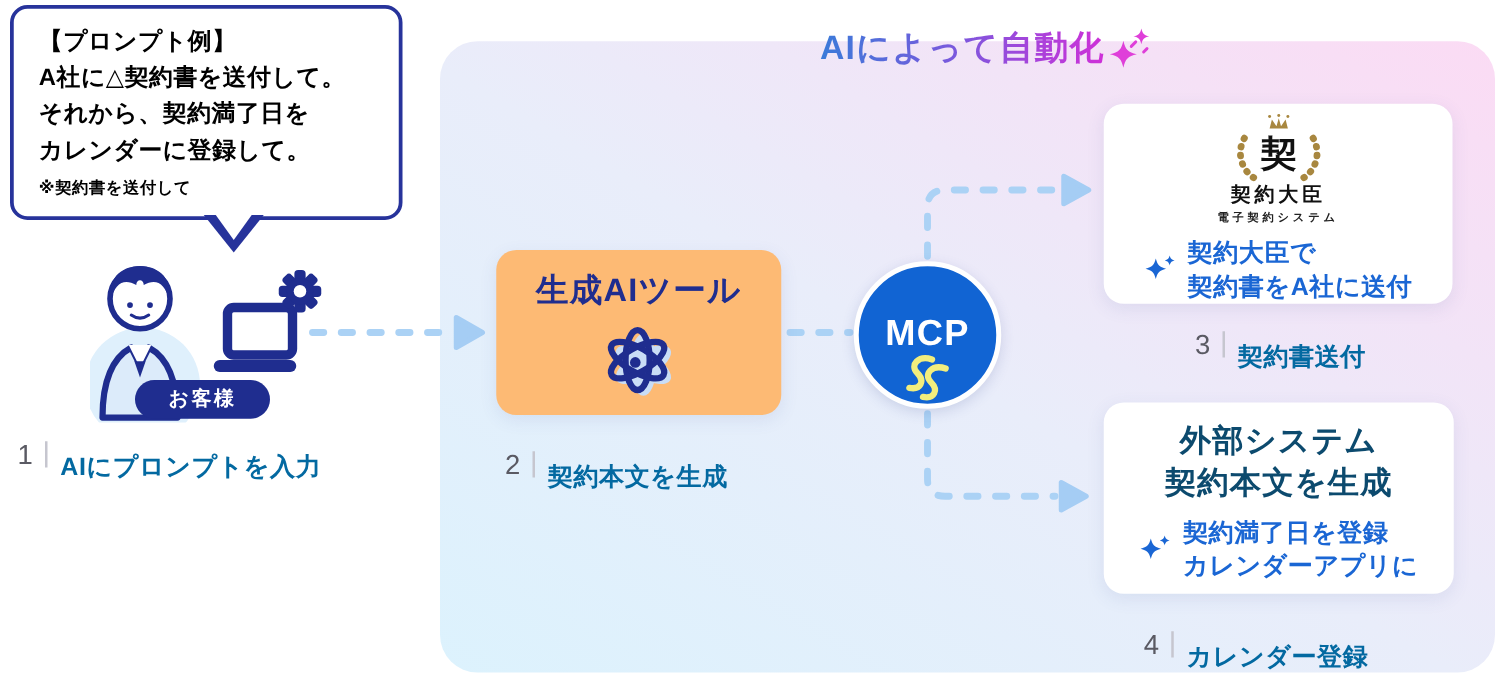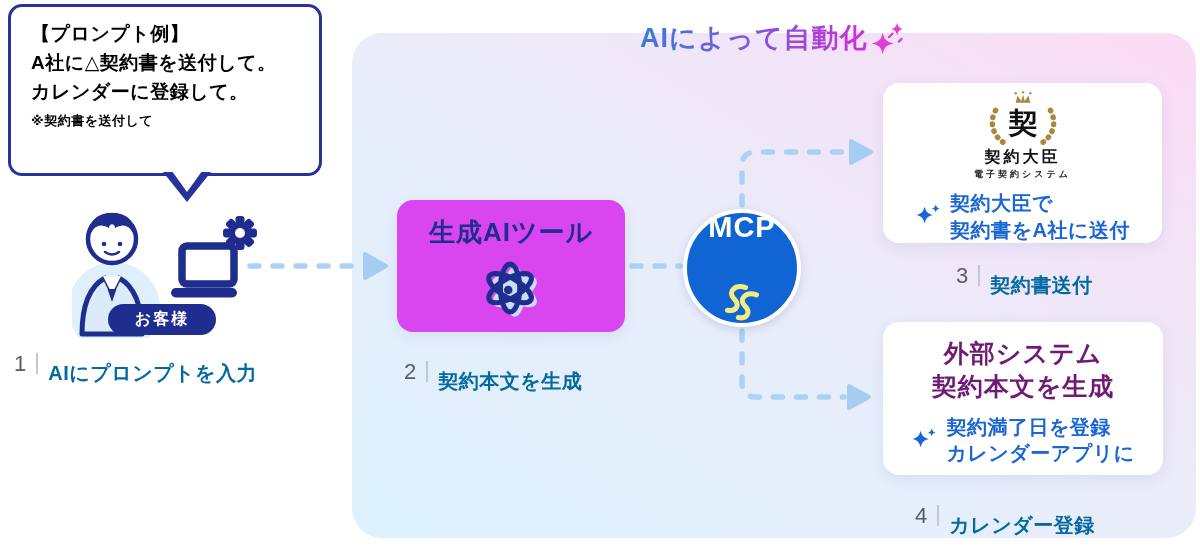--- a/index.html
+++ b/index.html
@@ -42,56 +42,56 @@
   .step { position:absolute; z-index:4; display:flex; align-items:center; gap:10px; white-space:nowrap; }
   .step .num { font-size:22px; color:#5a5a63; }
   .step .sep { width:2px; height:21px; background:#c6c6cf; }
   .step .lbl { font-size:20px; font-weight:700; color:#0369a1; letter-spacing:0.5px;margin-top:20px; }
   .step1 { left:14px;  top:340px; }
   .step2 { left:404px; top:348px; }
   .step3 { left:956px; top:252px; }
   .step4 { left:915px; top:492px; }
 
   
-  .panel-title { position:absolute; left:640px; top:20px; z-index:4; display:flex; align-items:center; gap:3px;justify-content:flex-end; }
+  .panel-title { position:absolute; left:656px; top:20px; z-index:4; display:flex; align-items:center; gap:3px;justify-content:flex-end; }
   .panel-title .grad {
     font-size:27px; font-weight:800; letter-spacing:1px;
     background:linear-gradient(90deg,#3a7bd9 0%,#7b58dd 48%,#cf30d8 100%);
     -webkit-background-clip:text; background-clip:text;
     color:transparent; -webkit-text-fill-color:transparent;
   }
 
   
   .genai {
     position:absolute; left:397px; top:200px; width:228px; height:132px; z-index:4;
-    background:#d946ef; border-radius:16px; box-shadow:0 4px 14px rgba(70,90,160,0.10);
+    background:#fdba74; border-radius:16px; box-shadow:0 4px 14px rgba(70,90,160,0.10);
     display:flex; flex-direction:column; align-items:center; padding-top:15px;
   }
   .genai .ttl { font-size:26px; font-weight:800; color:#1f2d8f; letter-spacing:1px; }
 
   
   .mcp {
     position:absolute; left:683px; top:209px; width:118px; height:118px; z-index:4;
     background:#1164d3; border:4px solid #fff; border-radius:50%;
     box-shadow:0 3px 10px rgba(60,80,150,0.18);
-    display:flex; flex-direction:column; align-items:center; justify-content:space-between;
+    display:flex; flex-direction:column; align-items:center; justify-content:flex-end;
   }
   .mcp .lbl { color:#fff; font-size:29px; font-weight:800; letter-spacing:1px; line-height:1; }
 
   
   .card { position:absolute; z-index:4; background:#fff; border-radius:16px;
     box-shadow:0 4px 14px rgba(70,90,160,0.10); display:flex; flex-direction:column; align-items:center; }
   .card3 { left:883px; top:83px;  width:279px; height:160px; padding-top:8px; }
   .card4 { left:883px; top:322px; width:280px; height:153px; padding-top:15px; }
   .brand { font-size:16px; font-weight:800; color:#101010; letter-spacing:3px; line-height:1.1; }
   .brand-sub { font-size:9px; font-weight:700; color:#222; letter-spacing:3px; margin-top:3px; }
   .desc-row { display:flex; align-items:center; gap:8px; margin-top:9px; }
   .desc-lines { display:flex; flex-direction:column; }
   .desc-lines .dl { font-size:20px; font-weight:700; color:#1a66d4; line-height:1.32; letter-spacing:0.5px; }
-  .card4 .cttl { font-size:25px; font-weight:800; color:#701a75; line-height:1.32; letter-spacing:1px; text-align:center; }
+  .card4 .cttl { font-size:25px; font-weight:800; color:#0c4a6e; line-height:1.32; letter-spacing:1px; text-align:center; }
   .card4 .desc-row { margin-top:11px; }
 </style>
 </head>
 <body>
 
 <div class="canvas">
 
   <div class="panel"></div>
 
   <svg class="arrows" width="1200" height="547" viewBox="0 0 1200 547">
@@ -104,20 +104,21 @@
     <g fill="#a5cdf4" stroke="#a5cdf4" stroke-width="4" stroke-linejoin="round">
       <path d="M365,254 L365,278 L386,266 Z"></path>
       <path d="M851,141 L851,163 L871,152 Z"></path>
       <path d="M849,386 L849,408 L869,397 Z"></path>
     </g>
   </svg>
 
   <div class="bubble">
     <div class="line">【プロンプト例】</div>
     <div class="line">A社に△契約書を送付して。</div>
+    <div class="line">それから、契約満了日を</div>
     <div class="line">カレンダーに登録して。</div>
     <div class="note">※契約書を送付して</div>
   </div>
   <div class="tail-border"></div>
   <div class="tail-fill"></div>
 
   <svg class="person-svg" width="190" height="132" viewBox="0 0 190 132">
     <circle cx="42" cy="102" r="46" fill="#dff0fc"></circle>
 
     <path d="M10,128 C10,92 22,78 33,72 L40,86 L47,72 C58,78 70,92 70,128 Z" fill="#dcebfa" stroke="#1f2d8f" stroke-width="5" stroke-linejoin="round"></path>

